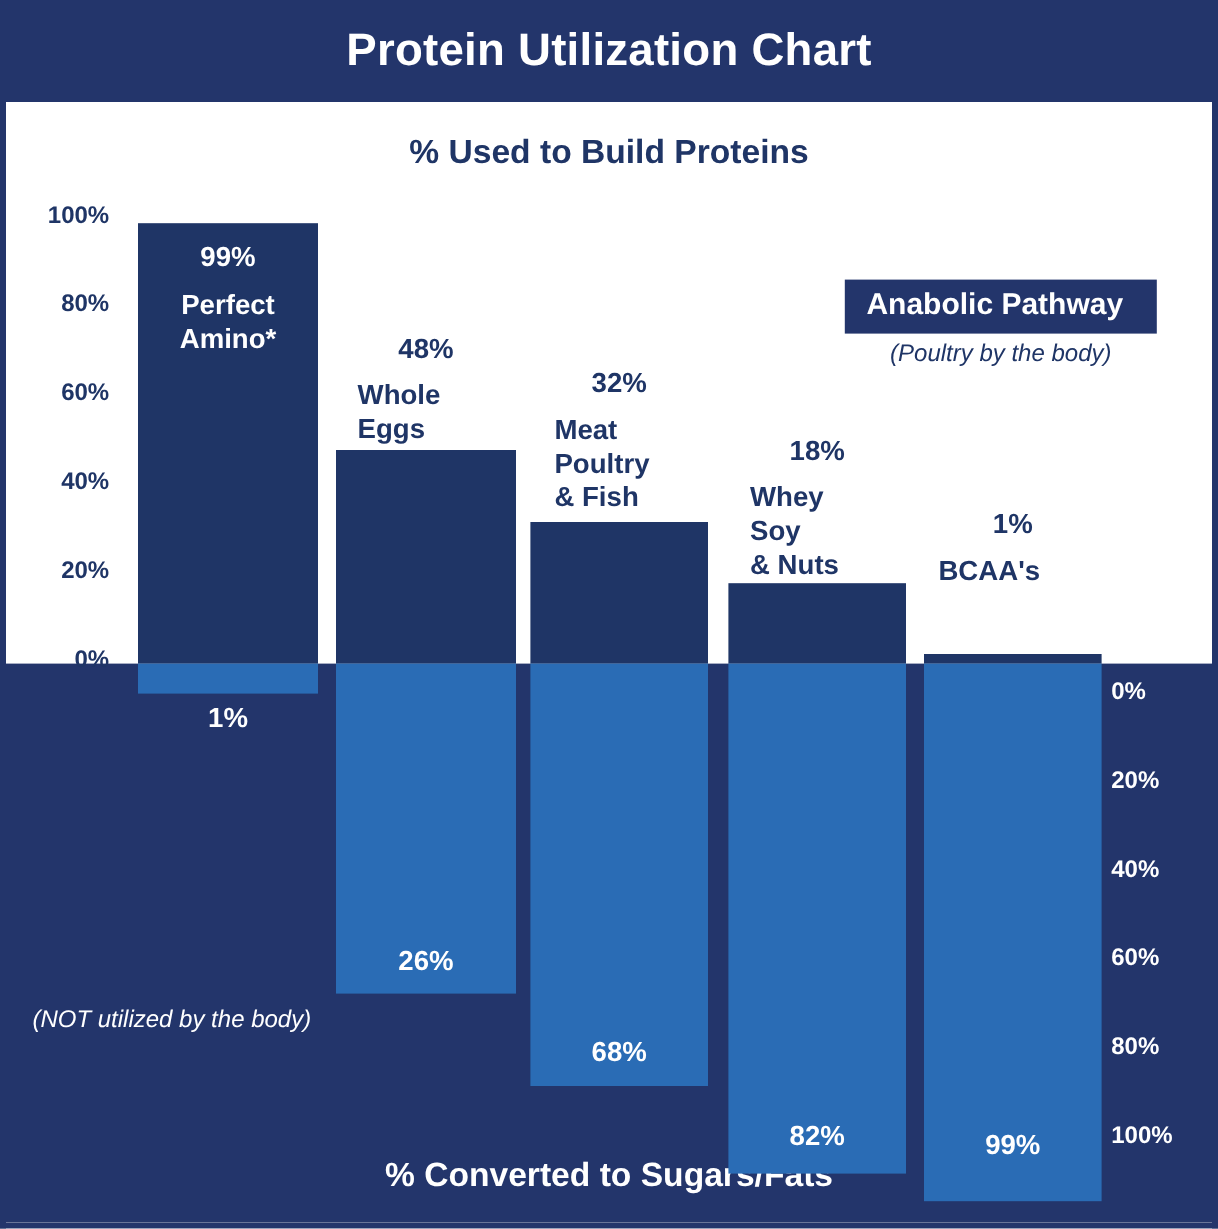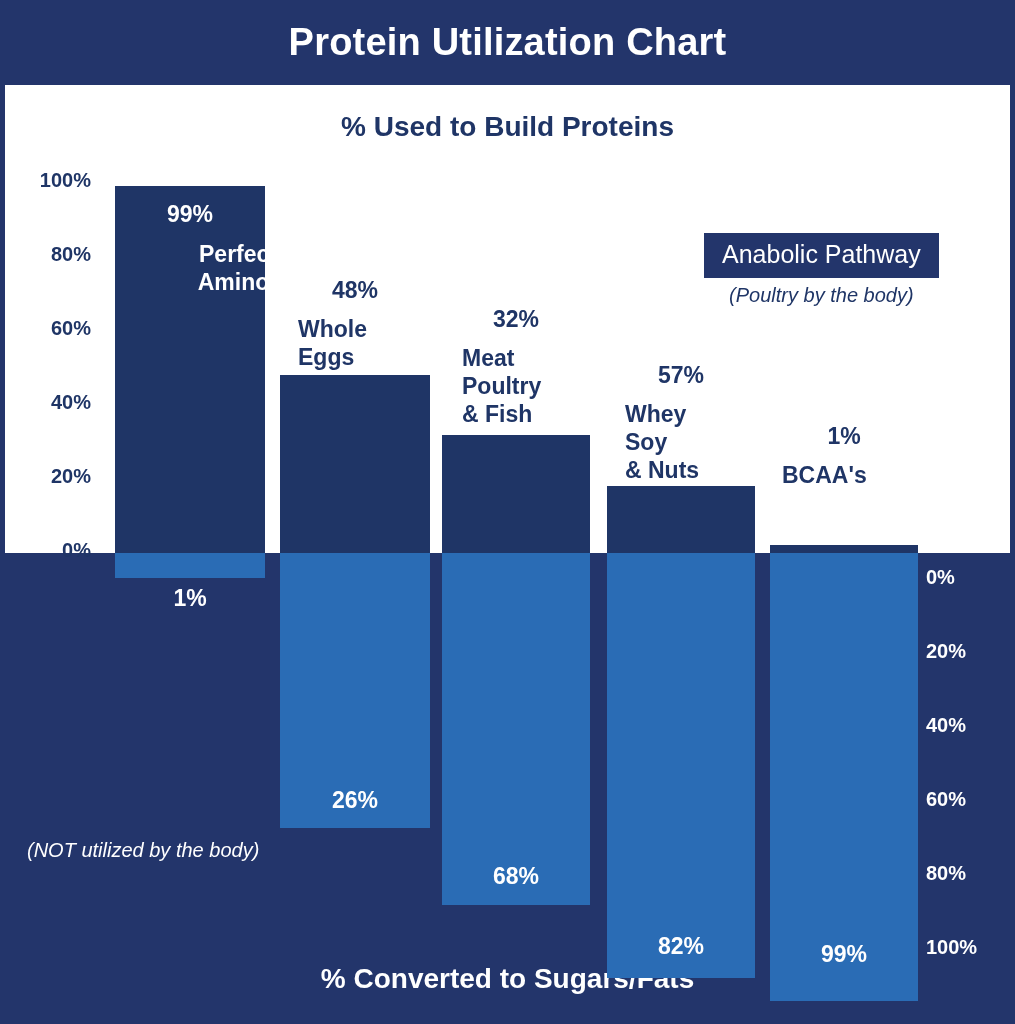--- a/index.html
+++ b/index.html
@@ -182,23 +182,23 @@
   }
   .cap-inside { color: #ffffff; }
   .cap-outside { color: #1F3566; }
 
   
   .legend {
     position: absolute;
   }
   .legend-badge {
     display: inline-block;
-    padding: 7px 18px 9px 18px;
+    padding: 7px 28px 9px 18px;
     font-size: 25px;
-    font-weight: normal;
+    font-weight: bold;
     color: #ffffff;
     white-space: nowrap;
     text-align: right;
   }
   .legend-anabolic .legend-badge { background: #23356B; }
   .legend-catabolic .legend-badge { background: #2A6CB5; }
   .legend-note {
     margin-top: 6px;
     font-size: 20px;
     font-style: italic;
@@ -241,21 +241,21 @@
       <div class="tick" style="top:246px;">60%</div>
       <div class="tick" style="top:320px;">80%</div>
       <div class="tick" style="top:394px;">100%</div>
     </div>
 
     <div class="bars-layer">
 
       <div class="bar-group" style="left:110px; width:150px;">
         <div class="bar-up" style="top:101px; height:367px;"></div>
         <div class="bar-up-value" style="top:116px;">99%</div>
-        <div class="bar-caption cap-inside" style="left:0; width:100%; text-align:center; top:155px;margin-left:48px;">Perfect
+        <div class="bar-caption cap-inside" style="left:0; width:100%; text-align:center; top:155px;">Perfect
 Amino*</div>
         <div class="bar-down" style="top:468px; height:25px;"></div>
         <div class="bar-down-value" style="top:500px;">1%</div>
       </div>
 
       <div class="bar-group" style="left:275px; width:150px;">
         <div class="bar-up" style="top:290px; height:178px;"></div>
         <div class="bar-up-value" style="top:192px; color:#1F3566;">48%</div>
         <div class="bar-caption cap-outside" style="left:18px; top:230px;">Whole
 Eggs</div>
@@ -268,21 +268,21 @@
         <div class="bar-up-value" style="top:221px; color:#1F3566;">32%</div>
         <div class="bar-caption cap-outside" style="left:20px; top:259px;">Meat
 Poultry
 &amp; Fish</div>
         <div class="bar-down" style="top:468px; height:352px;"></div>
         <div class="bar-down-value" style="top:778px;">68%</div>
       </div>
 
       <div class="bar-group" style="left:602px; width:148px;">
         <div class="bar-up" style="top:401px; height:67px;"></div>
-        <div class="bar-up-value" style="top:277px; color:#1F3566;">57%</div>
+        <div class="bar-up-value" style="top:277px; color:#1F3566;">18%</div>
         <div class="bar-caption cap-outside" style="left:18px; top:315px;">Whey
 Soy
 &amp; Nuts</div>
         <div class="bar-down" style="top:468px; height:425px;"></div>
         <div class="bar-down-value" style="top:848px;">82%</div>
       </div>
 
       <div class="bar-group" style="left:765px; width:148px;">
         <div class="bar-up" style="top:460px; height:8px;"></div>
         <div class="bar-up-value" style="top:338px; color:#1F3566;">1%</div>

